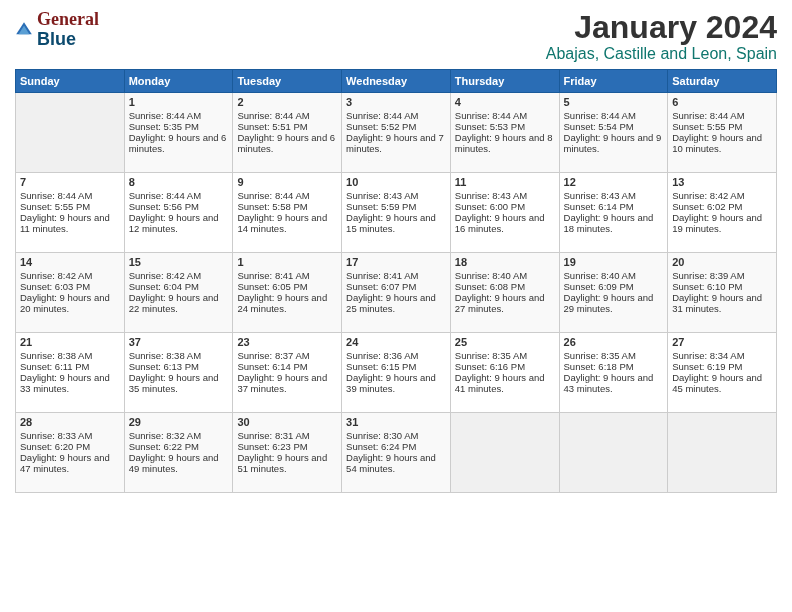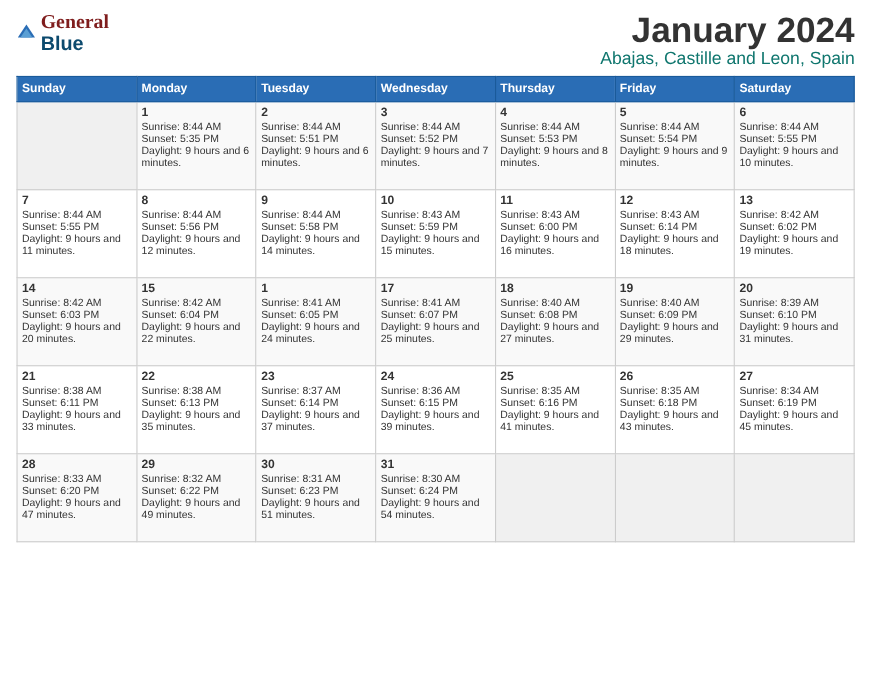--- a/index.html
+++ b/index.html
@@ -249,21 +249,21 @@
           </td>
         </tr>
         <tr>
           <td>
             <span class="day-number">21</span>
             <div>Sunrise: 8:38 AM</div>
             <div>Sunset: 6:11 PM</div>
             <div>Daylight: 9 hours and 33 minutes.</div>
           </td>
           <td>
-            <span class="day-number">22</span>
+            <span class="day-number">37</span>
             <div>Sunrise: 8:38 AM</div>
             <div>Sunset: 6:13 PM</div>
             <div>Daylight: 9 hours and 35 minutes.</div>
           </td>
           <td>
             <span class="day-number">23</span>
             <div>Sunrise: 8:37 AM</div>
             <div>Sunset: 6:14 PM</div>
             <div>Daylight: 9 hours and 37 minutes.</div>
           </td>

